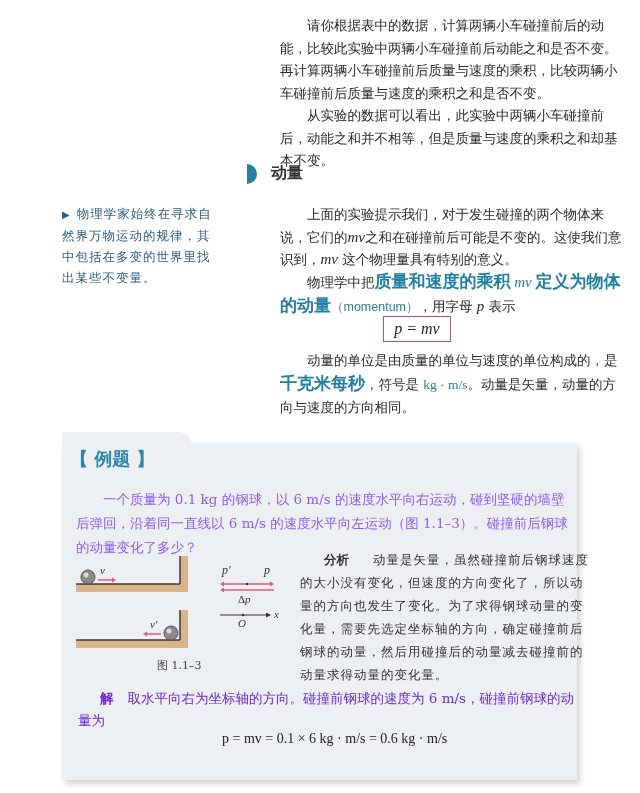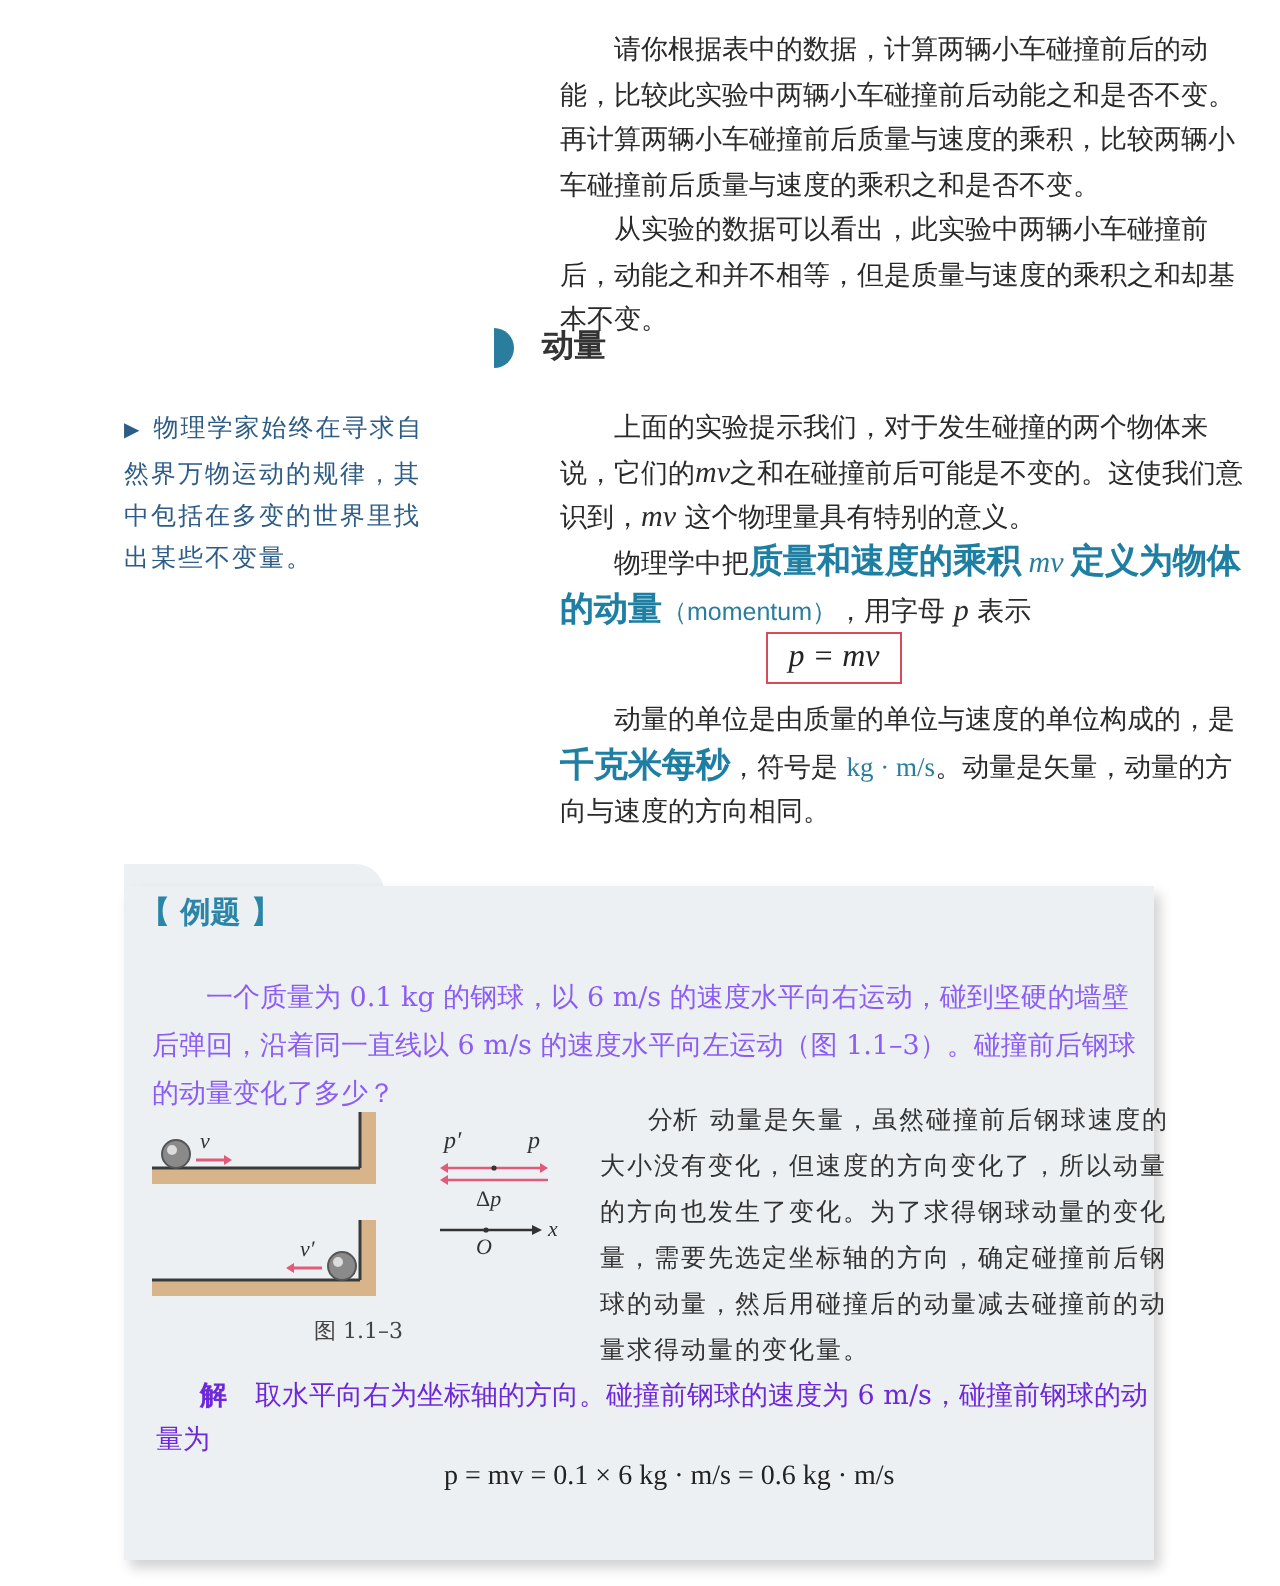--- a/index.html
+++ b/index.html
@@ -13,24 +13,24 @@
   .section-head { position: absolute; left: 236px; top: 163px; display: flex; align-items: center; padding-left: 11px; }
   .half-disc { width: 10px; height: 20px; background: #2b7d9d; border-radius: 0 10px 10px 0; margin-right: 14px; }
   .section-title { font-family: "DejaVu Sans", "Liberation Sans", sans-serif; font-weight: bold; font-size: 16px; color: #333; }
   .side-note { position: absolute; left: 62px; top: 203px; width: 160px; font-size: 12.5px; line-height: 21px; color: #2d5c86; letter-spacing: 1px; }
   .side-note .tri { font-size: 10px; margin-right: 6px; }
   .formula-box { position: absolute; left: 383px; top: 316px; width: 66px; height: 24px; border: 1.5px solid #d84a5b;
                  display: flex; align-items: center; justify-content: center; font-family: "Liberation Serif", serif; font-size: 16px; font-style: italic; }
   .example-card { position: absolute; left: 62px; top: 443px; width: 515px; height: 337px; background: #edf0f3;
                   box-shadow: 3px 4px 6px rgba(0,0,0,0.18); }
   .example-tab { position: absolute; left: 62px; top: 432px; width: 130px; height: 20px; background: #edf0f3; border-radius: 0 14px 0 0; }
-  .example-label { position: absolute; left: 70px; top: 447px; font-family: "DejaVu Sans", "Liberation Sans", sans-serif; font-size: 15px; color: #2a85a8; font-weight: bold; }
+  .example-label { position: absolute; left: 70px; top: 447px; font-family: "DejaVu Sans", "Liberation Sans", sans-serif; font-size: 18px; color: #2a85a8; font-weight: bold; }
   .ex-p { position: absolute; font-size: 13.5px; line-height: 24px; color: #8b5cf6; }
   .analysis { position: absolute; left: 300px; top: 548px; width: 290px; font-size: 12.5px; line-height: 23px; color: #333; letter-spacing: 1px; }
-  .analysis .lbl { font-family: "DejaVu Sans", "Liberation Sans", sans-serif; font-weight: normal; margin-right: 6px; letter-spacing: 0; }
+  .analysis .lbl { font-family: "DejaVu Sans", "Liberation Sans", sans-serif; font-weight: bold; margin-right: 24px; letter-spacing: 0; }
   .fig-caption { position: absolute; left: 157px; top: 658px; font-size: 11px; color: #444; }
   .sol { position: absolute; left: 78px; top: 687px; width: 500px; font-size: 13.5px; line-height: 22px; color: #6d28d9; }
   .sol .lbl { font-family: "DejaVu Sans", "Liberation Sans", sans-serif; font-weight: bold; margin: 0 14px 0 22px; }
   .sol-eq { position: absolute; left: 222px; top: 731px; font-family: "Liberation Serif", serif; font-size: 14px; color: #222; }
 </style>
 </head>
 <body>
 
 <div class="p indent" style="left:236px; top:14px; width:345px;">请你根据表中的数据，计算两辆小车碰撞前后的动能，比较此实验中两辆小车碰撞前后动能之和是否不变。再计算两辆小车碰撞前后质量与速度的乘积，比较两辆小车碰撞前后质量与速度的乘积之和是否不变。</div>
 <div class="p indent" style="left:236px; top:104px; width:345px;">从实验的数据可以看出，此实验中两辆小车碰撞前后，动能之和并不相等，但是质量与速度的乘积之和却基本不变。</div>

